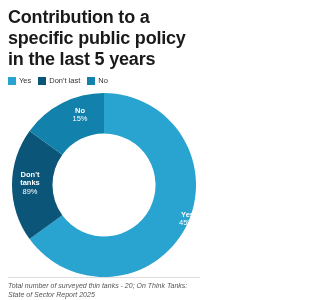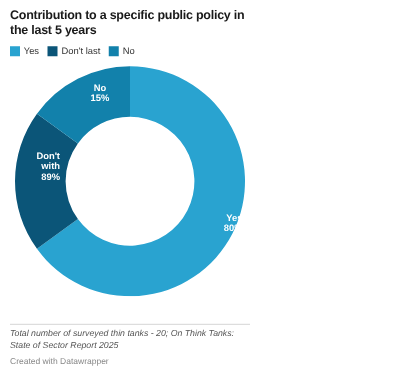--- a/index.html
+++ b/index.html
@@ -17,21 +17,21 @@
   .chart-card {
     width: 208px;
     height: 300px;
     box-sizing: border-box;
     padding: 7px 8px 0 8px;
     display: flex;
     flex-direction: column;
     position: relative;
   }
   .chart-title {
-    font-size: 10px;
+    font-size: 18px;
     font-weight: bold;
     line-height: 1.18;
     color: #1a1a1a;
     letter-spacing: -0.2px;
     margin: 0 0 6px 0;
   }
   .legend {
     display: flex;
     align-items: center;
     gap: 7px;
@@ -70,32 +70,32 @@
   .slice-label {
     position: absolute;
     color: #ffffff;
     font-size: 7.5px;
     font-weight: bold;
     line-height: 1.15;
     text-align: center;
     pointer-events: none;
   }
   .slice-label .pct {
-    font-weight: bold;
+    font-weight: normal;
     display: block;
   }
   .label-yes {
     right: 6px;
     top: 122px;
     text-align: right;
   }
   .label-dontknow {
     left: 4px;
-    top: 72px;
-    text-align: right;
+    top: 82px;
+    text-align: center;
     width: 36px;
   }
   .label-no {
     left: 55px;
     top: 18px;
     text-align: center;
     width: 34px;
   }
   .footer {
     margin-top: auto;
@@ -146,26 +146,26 @@
     <svg class="donut-svg" viewBox="0 0 192 188">
       <g transform="translate(96,96)">
         <path id="slice-yes" d="M 0 -92 A 92 92 0 1 1 -74.42956348249515 54.07624321090754 L -41.68055555019729 30.282696198108223 A 51.52 51.52 0 1 0 0 -51.52 Z" fill="#29a3d0"></path>
         <path id="slice-dont-know" d="M -74.42956348249515 54.07624321090754 A 92 92 0 0 1 -74.42956348249517 -54.076243210907506 L -41.6805555501973 -30.282696198108205 A 51.52 51.52 0 0 0 -41.68055555019729 30.282696198108223 Z" fill="#0b5578"></path>
         <path id="slice-no" d="M -74.42956348249517 -54.076243210907506 A 92 92 0 0 1 -2.25335011043113e-14 -92 L -1.2618760618414328e-14 -51.52 A 51.52 51.52 0 0 0 -41.6805555501973 -30.282696198108205 Z" fill="#1281ab"></path>
       </g>
     </svg>
 
     <div class="slice-label label-yes">
       <span>Yes</span>
-      <span class="pct">80%</span>
+      <span class="pct">45%</span>
     </div>
 
     <div class="slice-label label-dontknow">
       <span>Don't</span><br>
-      <span>with</span>
+      <span>tanks</span>
       <span class="pct">89%</span>
     </div>
 
     <div class="slice-label label-no">
       <span>No</span>
       <span class="pct">15%</span>
     </div>
   </div>
 
   <div class="footer">

